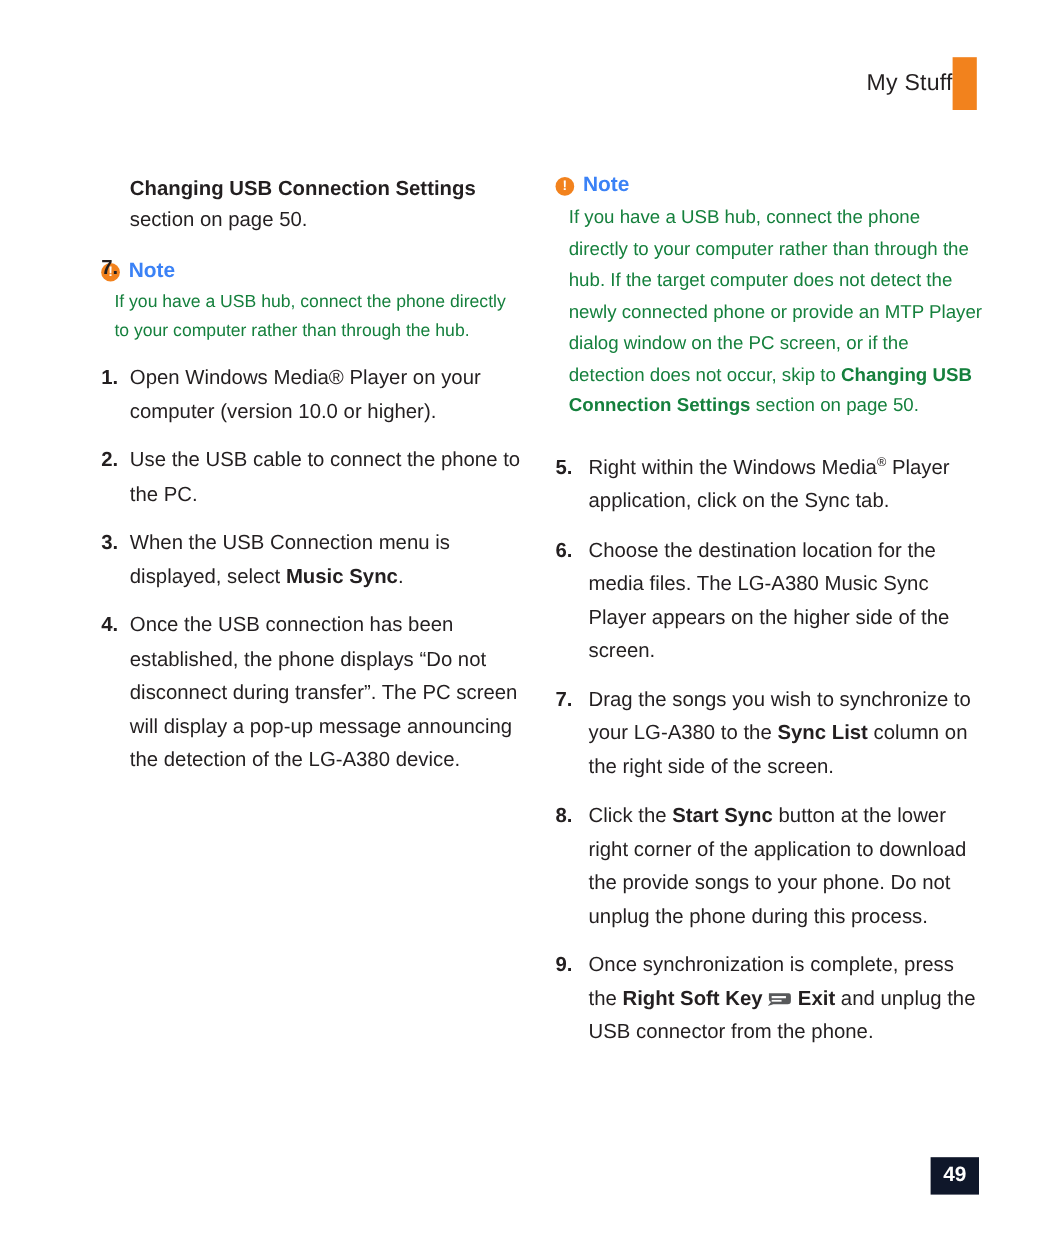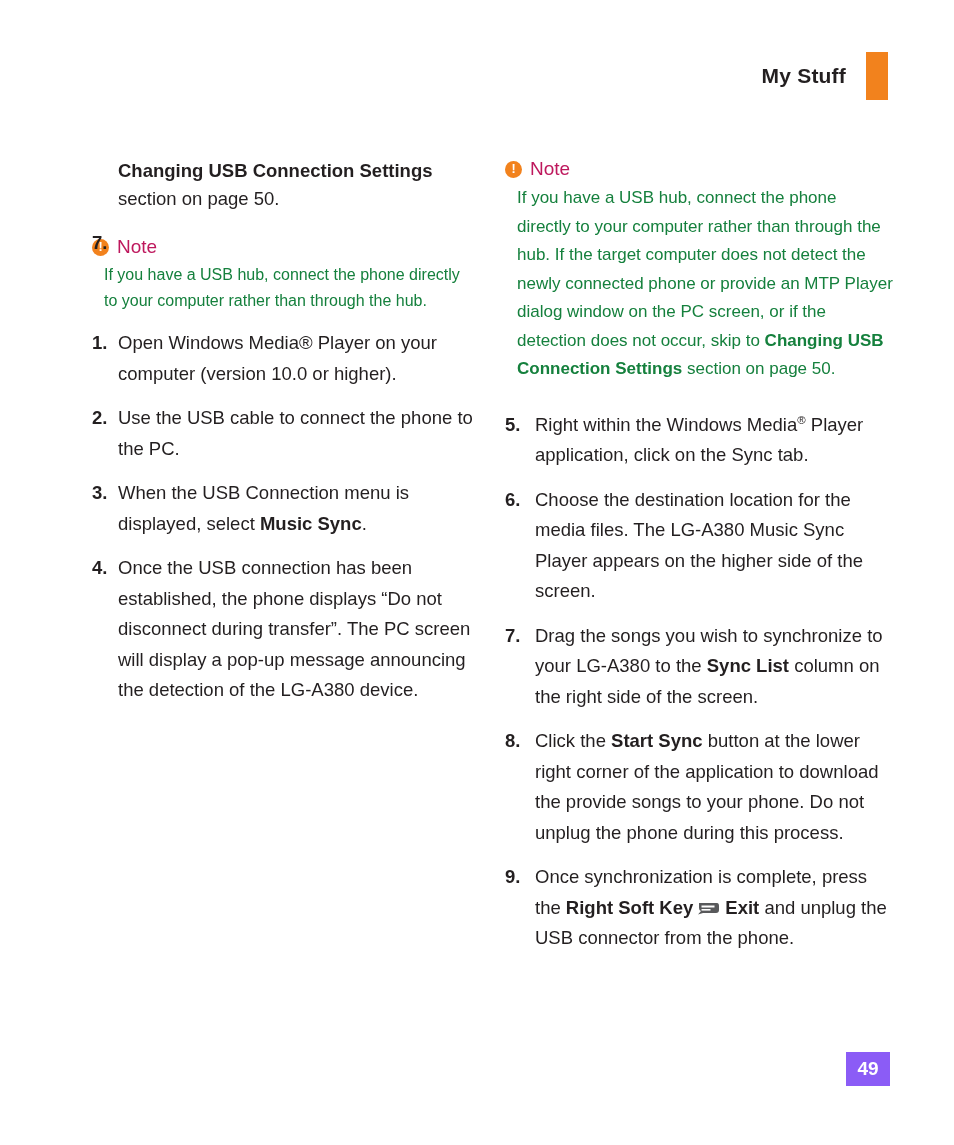--- a/index.html
+++ b/index.html
@@ -19,24 +19,23 @@
   
   .page-header {
     position: absolute;
     top: 52px;
     right: 66px;
     display: flex;
     align-items: center;
   }
   .page-header .title {
     font-size: 21px;
-    font-weight: bold;
+    font-weight: normal;
     color: #231f20;
     letter-spacing: 0.2px;
-    margin-right: 20px;
   }
   .page-header .tab-mark {
     width: 22px;
     height: 48px;
     background: #f2821d;
     display: block;
   }
 
   
   .content {
@@ -112,22 +111,22 @@
     font-size: 12.5px;
     font-weight: bold;
     line-height: 17px;
     text-align: center;
     margin-right: 8px;
     font-family: "Liberation Sans", sans-serif;
     flex: none;
   }
   .note-label {
     font-size: 19px;
-    font-weight: normal;
-    color: #be185d;
+    font-weight: bold;
+    color: #3b82f6;
   }
   .note-body {
     font-size: 16px;
     line-height: 26px;
     color: #15803d;
     margin-top: 4px;
   }
   .note-body.wide {
     font-size: 17px;
     line-height: 28.5px;
@@ -152,21 +151,21 @@
   }
   .softkey-icon svg { display: block; }
 
   
   .page-number {
     position: absolute;
     left: 846px;
     top: 1052px;
     width: 44px;
     height: 34px;
-    background: #8b5cf6;
+    background: #0f172a;
     color: #ffffff;
     font-size: 19px;
     font-weight: bold;
     display: flex;
     align-items: center;
     justify-content: center;
   }
 </style>
 </head>
 <body>

